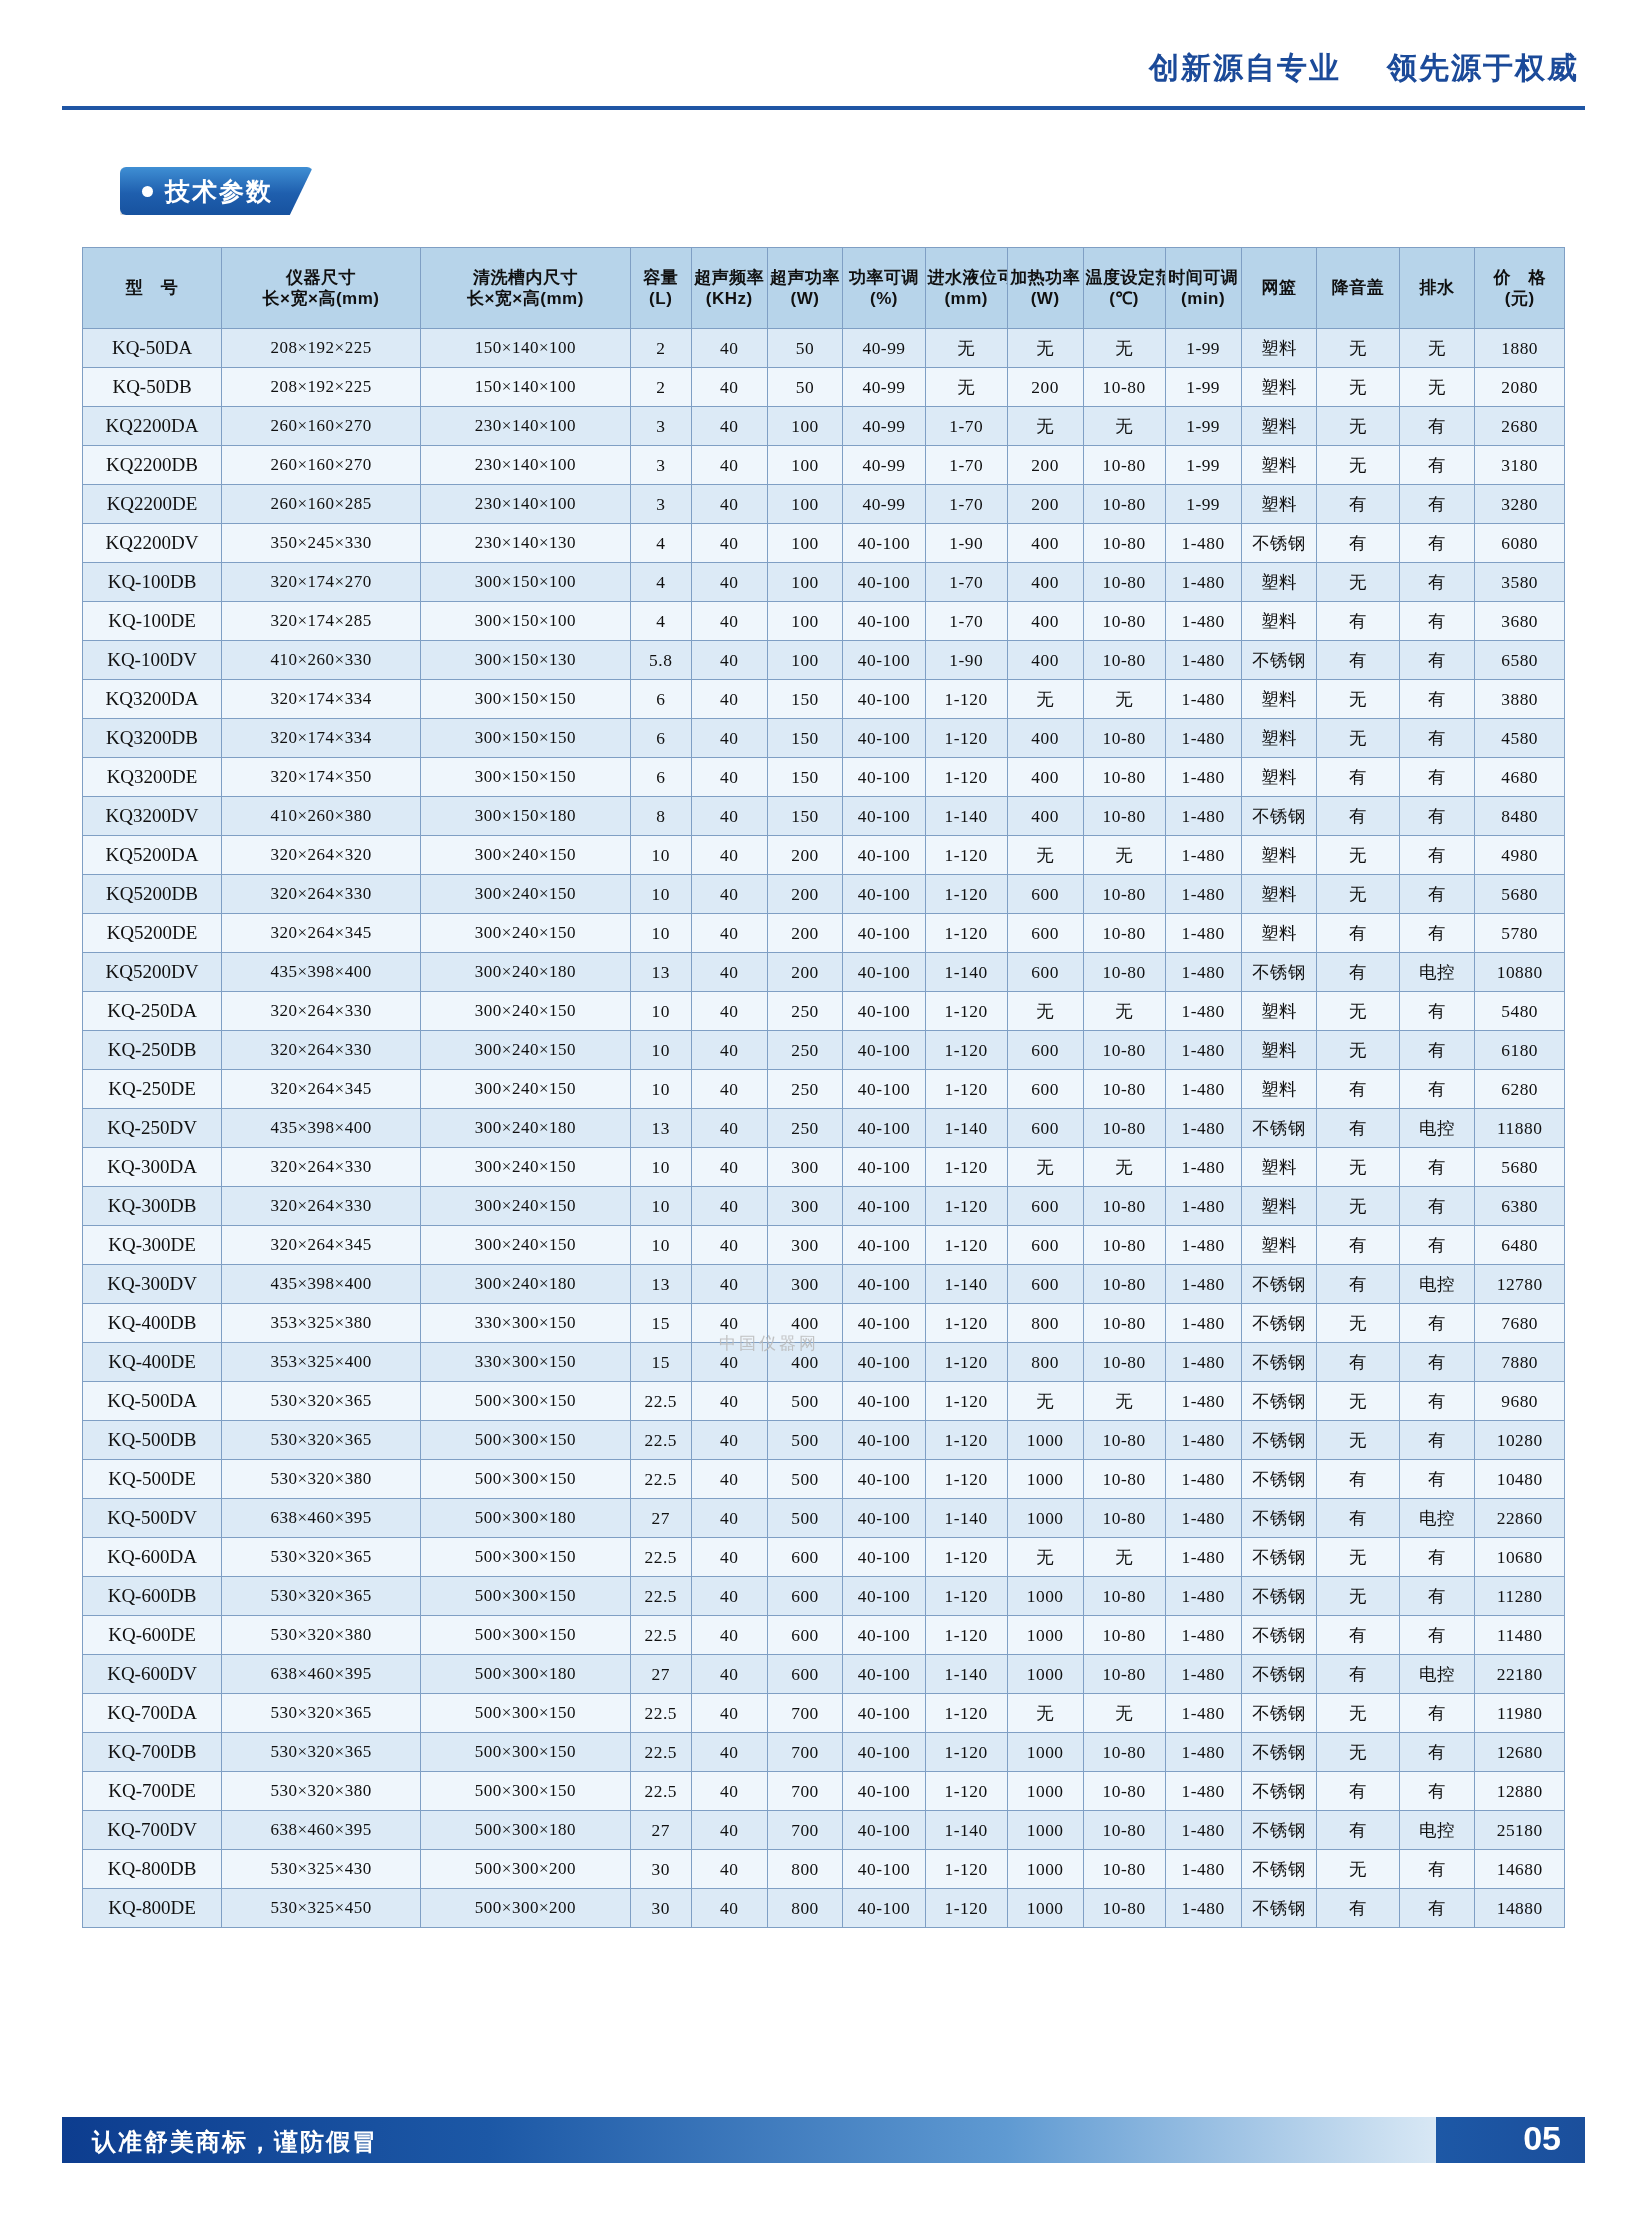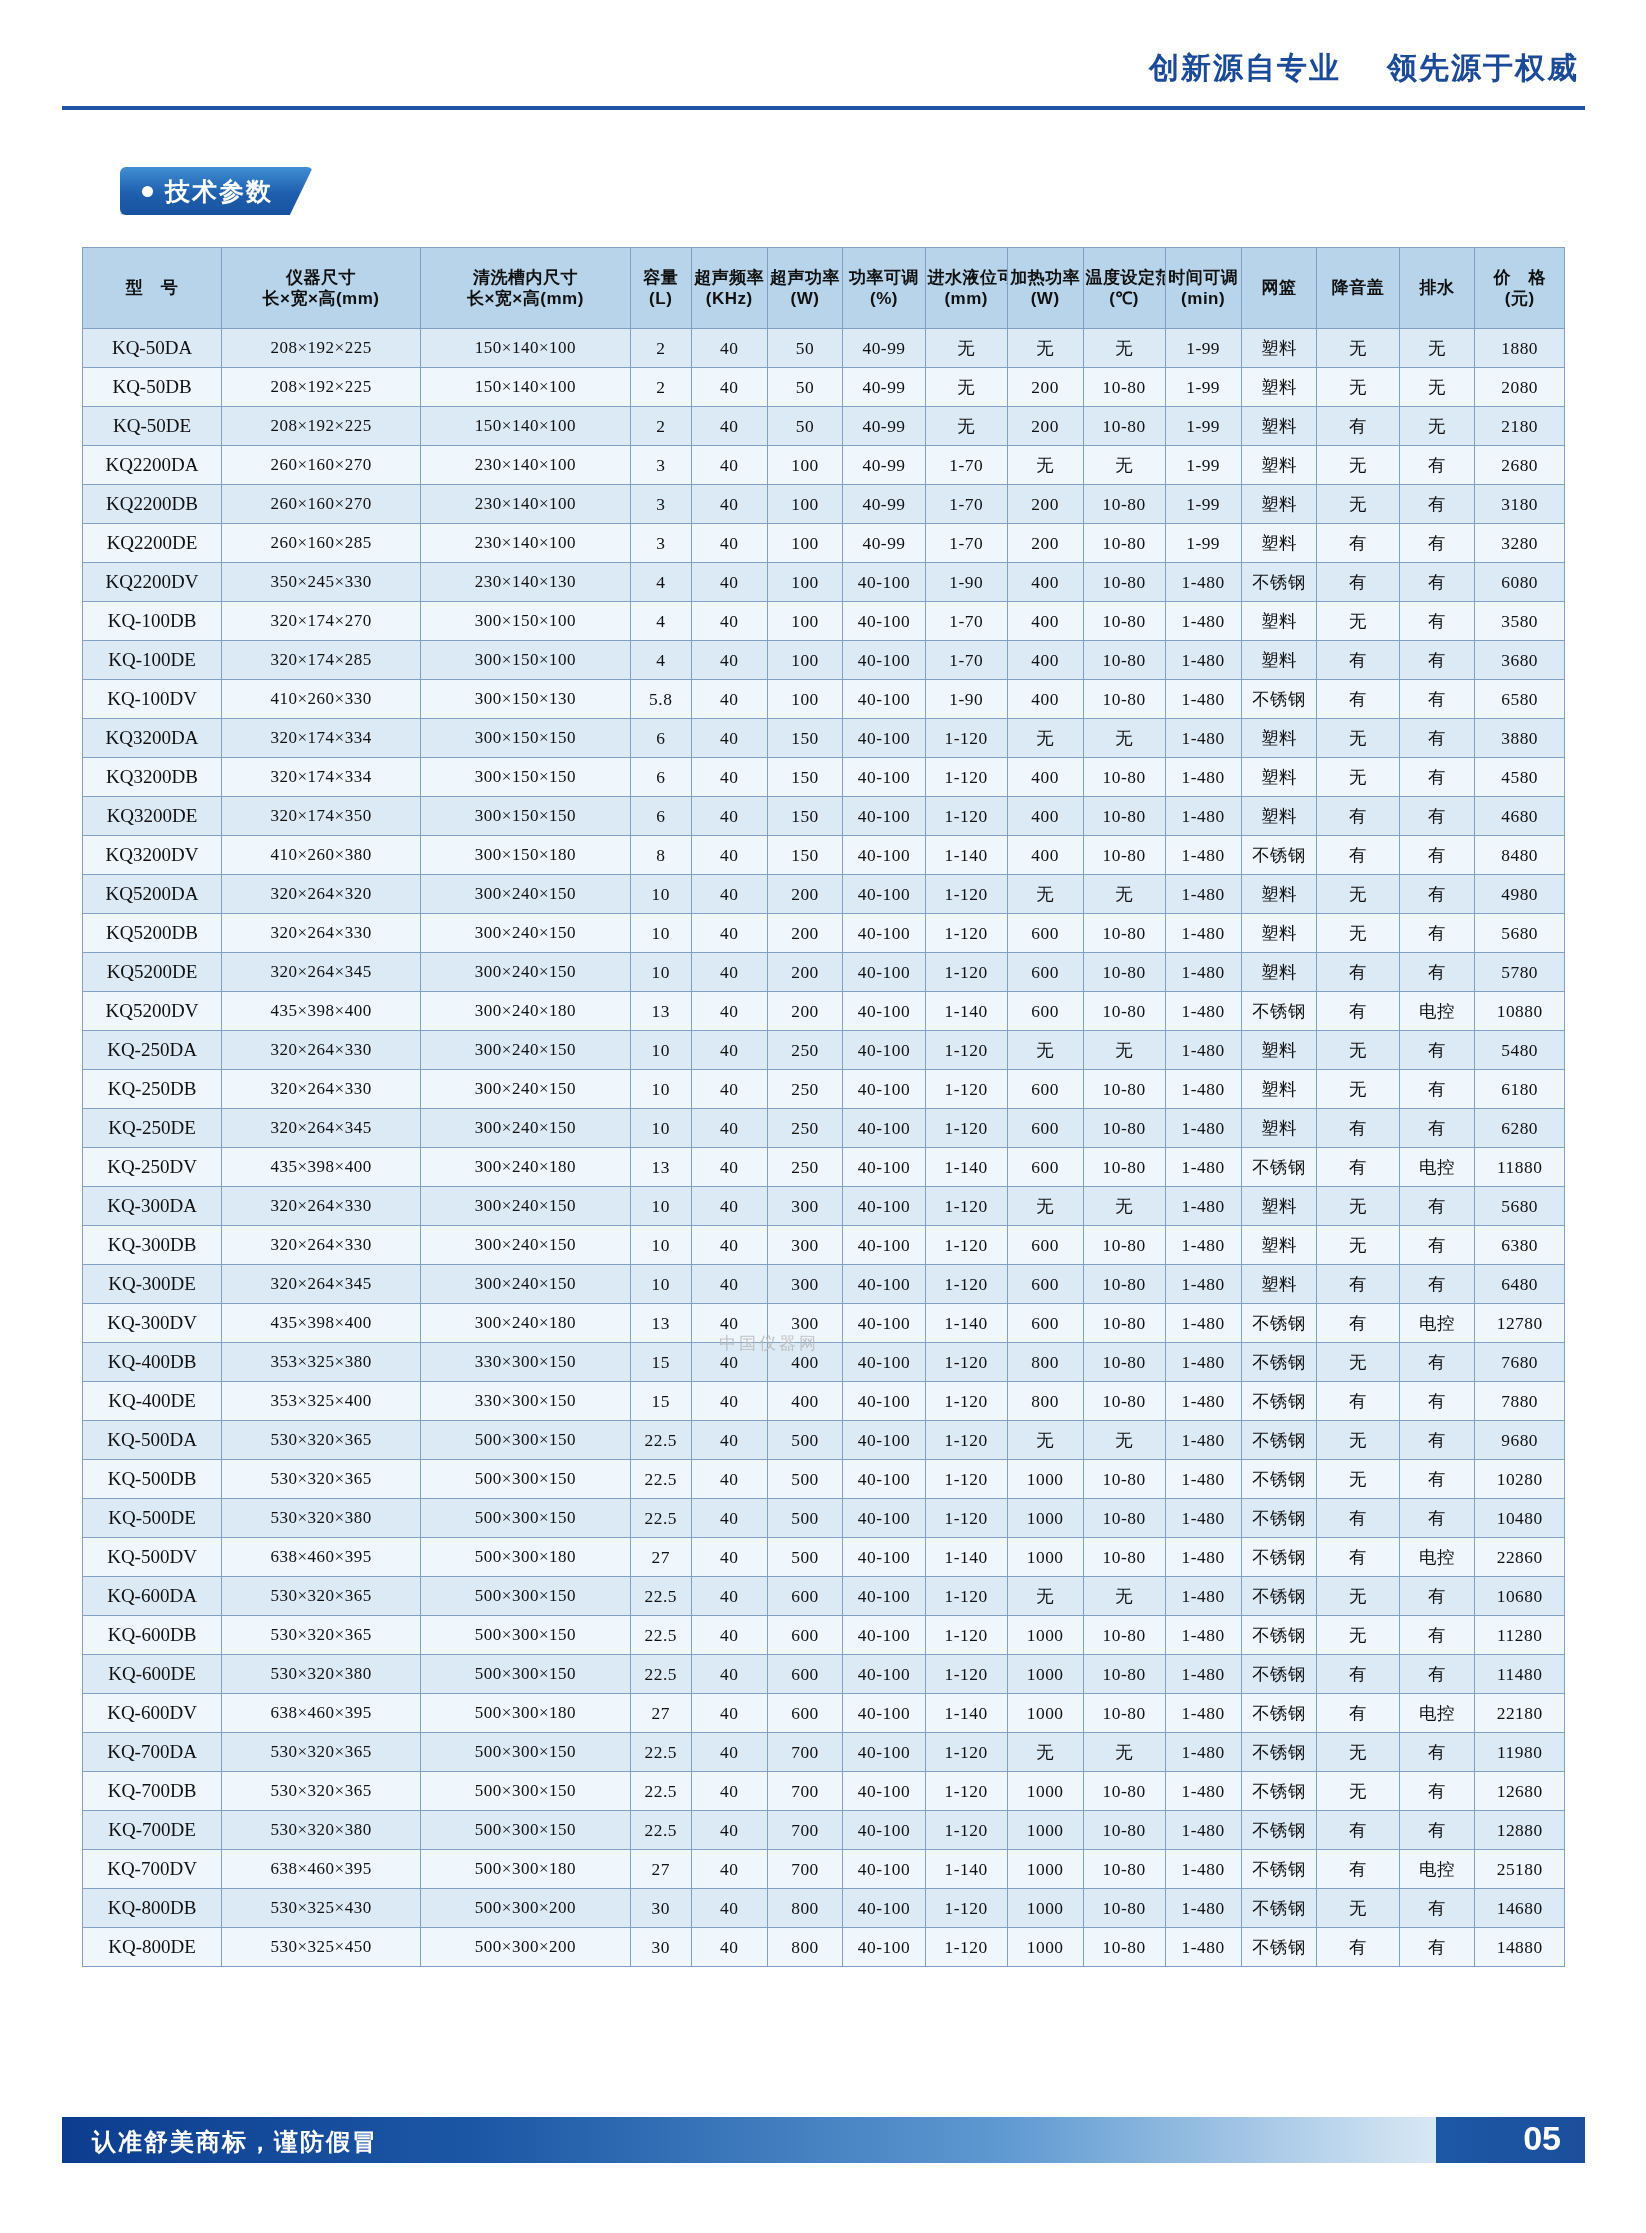--- a/index.html
+++ b/index.html
@@ -257,37 +257,20 @@
           <td>无</td>
           <td>200</td>
           <td>10-80</td>
           <td>1-99</td>
           <td>塑料</td>
           <td>无</td>
           <td>无</td>
           <td>2080</td>
         </tr>
         <tr>
-          <td class="model">KQ-50DE</td>
-          <td class="dim">208×192×225</td>
-          <td class="dim">150×140×100</td>
-          <td>2</td>
-          <td>40</td>
-          <td>50</td>
-          <td>40-99</td>
-          <td>无</td>
-          <td>200</td>
-          <td>10-80</td>
-          <td>1-99</td>
-          <td>塑料</td>
-          <td>有</td>
-          <td>无</td>
-          <td>2180</td>
-        </tr>
-        <tr>
           <td class="model">KQ2200DA</td>
           <td class="dim">260×160×270</td>
           <td class="dim">230×140×100</td>
           <td>3</td>
           <td>40</td>
           <td>100</td>
           <td>40-99</td>
           <td>1-70</td>
           <td>无</td>
           <td>无</td>

